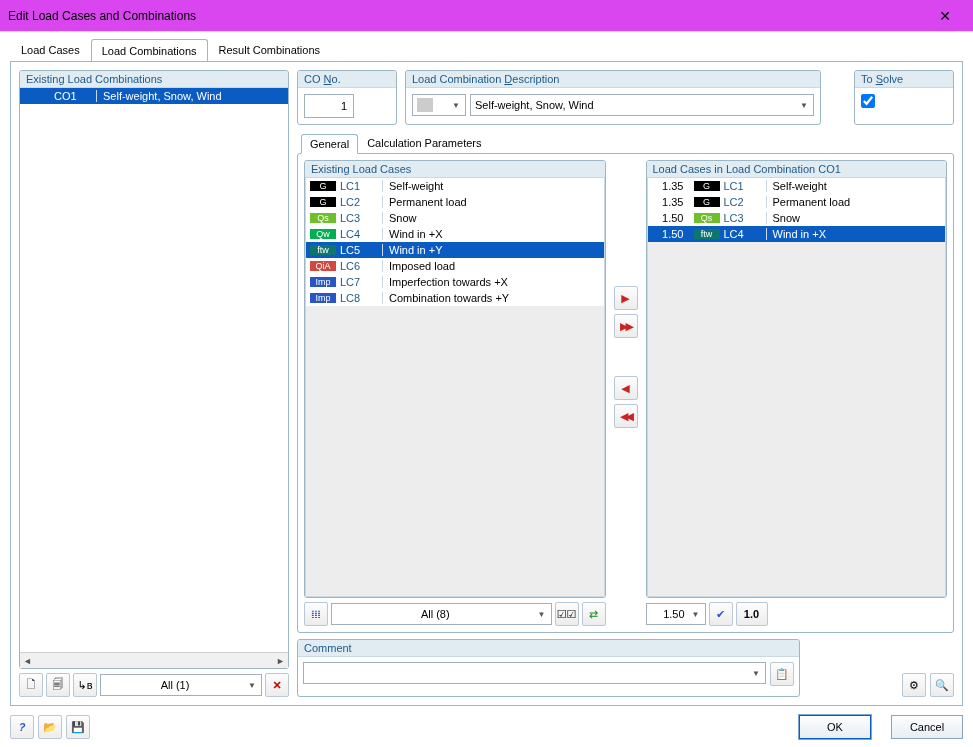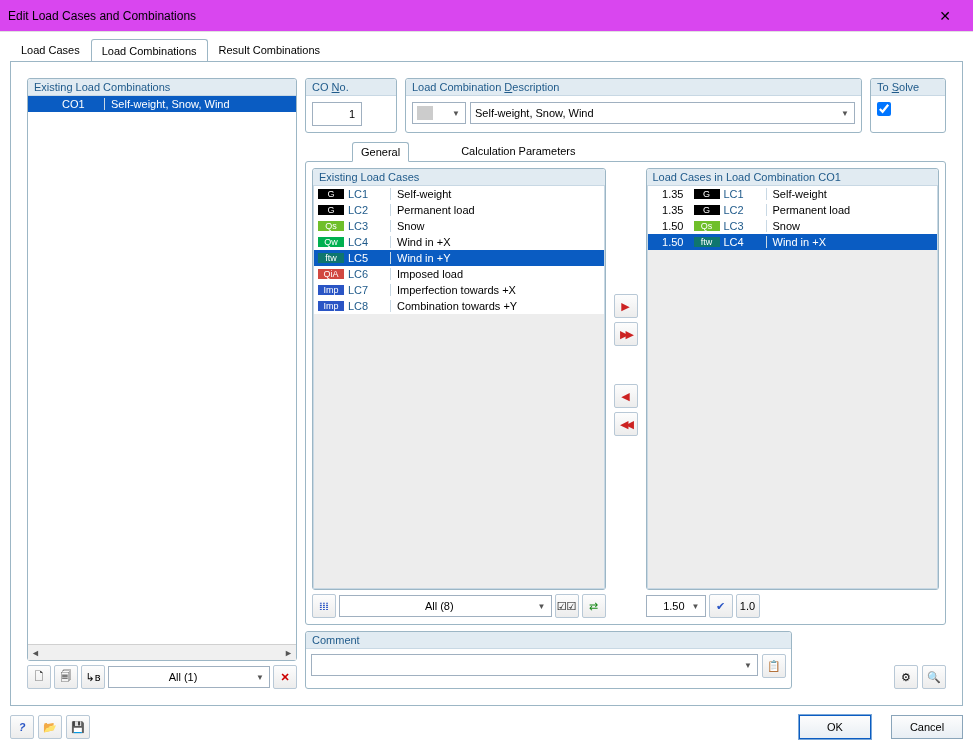--- a/index.html
+++ b/index.html
@@ -3,21 +3,21 @@
 <meta charset="utf-8">
 <style>
 * { box-sizing: border-box; margin: 0; padding: 0; }
 body { font-family: "Segoe UI", Tahoma, Arial, sans-serif; font-size: 11px; background: #fff; width: 973px; height: 747px; overflow: hidden; position: relative; }
 .titlebar { height: 32px; display: flex; align-items: center; padding: 0 8px; background: #d946ef; border-bottom: 1px solid #e0e0e0; }
 .titlebar-title { font-size: 12px; color: #000; flex: 1; }
 .titlebar-close { width: 40px; height: 32px; display: flex; align-items: center; justify-content: center; font-size: 14px; color: #000; cursor: pointer; }
 .main-tabs { display: flex; margin: 6px 0 0 10px; }
 .main-tab { padding: 5px 10px; border: 1px solid transparent; border-bottom: none; cursor: pointer; color: #000; }
 .main-tab.active { border-color: #9cb6c5; background: #fff; border-radius: 3px 3px 0 0; position: relative; top: 1px; }
-.main-content { border: 1px solid #9cb6c5; margin: 0 10px 0 10px; height: 645px; position: relative; background: #fff; padding: 16px; display: flex; gap: 8px; }
+.main-content { border: 1px solid #9cb6c5; margin: 0 10px 0 10px; height: 645px; position: relative; background: #fff; padding: 8px; display: flex; gap: 8px; }
 .left-panel { width: 270px; display: flex; flex-direction: column; }
 .right-panel { flex: 1; display: flex; flex-direction: column; }
 .groupbox { border: 1px solid #9cb6c5; border-radius: 3px; position: relative; }
 .group-title { background: #e1ebf2; color: #1f5a8a; padding: 2px 6px; font-size: 11px; border-bottom: 1px solid #c8d8e4; border-radius: 3px 3px 0 0; }
 .list-grid { flex: 1; background: #fff; overflow: auto; }
 .row { display: flex; align-items: center; height: 16px; padding: 0; }
 .row.sel { background: #0a5cc2; color: #fff; }
 .tag { width: 26px; text-align: center; color: #fff; font-size: 9px; margin: 0 2px 0 4px; padding: 0 1px; }
 .tag.blank { background: #ccc; }
 .tag.G { background: #000; }
@@ -30,27 +30,27 @@
 .row.sel .col-code { color: #fff; }
 .col-desc { flex: 1; padding-left: 4px; }
 .col-desc.bordered { border-left: 1px solid #c8d8e4; padding-left: 6px; }
 .factor-col { width: 42px; text-align: right; padding-right: 6px; }
 .scroll-h { height: 16px; background: #f0f0f0; border-top: 1px solid #d0d0d0; display: flex; align-items: center; justify-content: space-between; padding: 0 3px; font-size: 9px; color: #555;}
 .left-bottom { display: flex; align-items: center; gap: 3px; margin-top: 4px; }
 .icon-btn { width: 24px; height: 24px; border: 1px solid #b8c8d6; background: linear-gradient(#fdfdfd,#ececec); display: flex; align-items: center; justify-content: center; cursor: pointer; padding: 0; border-radius: 2px; font-size: 11px;}
 .combo { border: 1px solid #a0b0c0; background: #fff; height: 22px; padding: 0 2px 0 4px; display: flex; align-items: center; justify-content: space-between; }
 .combo-arrow { font-size: 8px; color: #555; padding: 0 3px; }
 .top-fields { display: flex; gap: 8px; margin-bottom: 6px; }
-.field-co { width: 92px; }
+.field-co { width: 100px; }
 .field-desc { flex: 1; }
-.field-solve { width: 76px; }
+.field-solve { width: 100px; margin-left: 25px; }
 .co-input { width: 50px; height: 24px; border: 1px solid #a0b0c0; text-align: right; padding-right: 6px; margin: 6px; font-size: 11px; }
 .field-body { padding: 6px; display: flex; gap: 4px; align-items: center; }
 .sub-tabs { display: flex; margin-left: 4px; margin-top: 2px; }
-.sub-tab { padding: 3px 8px; border: 1px solid transparent; cursor: pointer; margin-left: 43px; }
+.sub-tab { padding: 3px 8px; border: 1px solid transparent; cursor: pointer; }
 .sub-tab.active { border-color: #9cb6c5; border-bottom-color: #fff; border-radius: 3px 3px 0 0; background: #fff; position: relative; top: 1px; }
 .sub-content { border: 1px solid #9cb6c5; border-radius: 3px; flex: 1; padding: 6px; display: flex; gap: 6px; margin-bottom: 6px; overflow: hidden; }
 .lc-panel { flex: 1; display: flex; flex-direction: column; min-width: 0; }
 .lc-body { border: 1px solid #c8d8e4; border-top: none; flex: 1; overflow: hidden; background: #ededed; display: flex; flex-direction: column; }
 .lc-rows { background: #fff; flex: 0 0 auto; }
 .lc-fill { flex: 1; background: #ededed; }
 .transfer-col { width: 28px; display: flex; flex-direction: column; align-items: center; justify-content: flex-start; gap: 4px; padding-top: 126px; }
 .lc-bottom { display: flex; align-items: center; gap: 3px; margin-top: 4px; }
 .comment-box { height: 58px; display: flex; flex-direction: column; }
 .comment-body { flex: 1; padding: 5px; display: flex; gap: 4px; align-items: flex-start; }
@@ -240,21 +240,21 @@
               </div>
             <div class="lc-fill"></div>
           </div>
         </div>
         <div class="lc-bottom">
           <div class="combo" style="width:60px;">
             <span style="flex:1; text-align:right; padding-right:4px;">1.50</span>
               <span class="combo-arrow">▼</span>
           </div>
           <button class="icon-btn" style="color:#2a55c5;">✔</button>
-          <button class="icon-btn" style="width:24px;">1.0</button>
+          <button class="icon-btn" style="width:32px;font-weight:bold;">1.0</button>
         </div>
       </div>
     </div>
 
     <div style="display:flex; gap:8px;">
       <div class="groupbox comment-box" style="flex:1;">
         <div class="group-title">Comment</div>
         <div class="comment-body">
           <div class="combo" style="flex:1;">
             <span></span>

